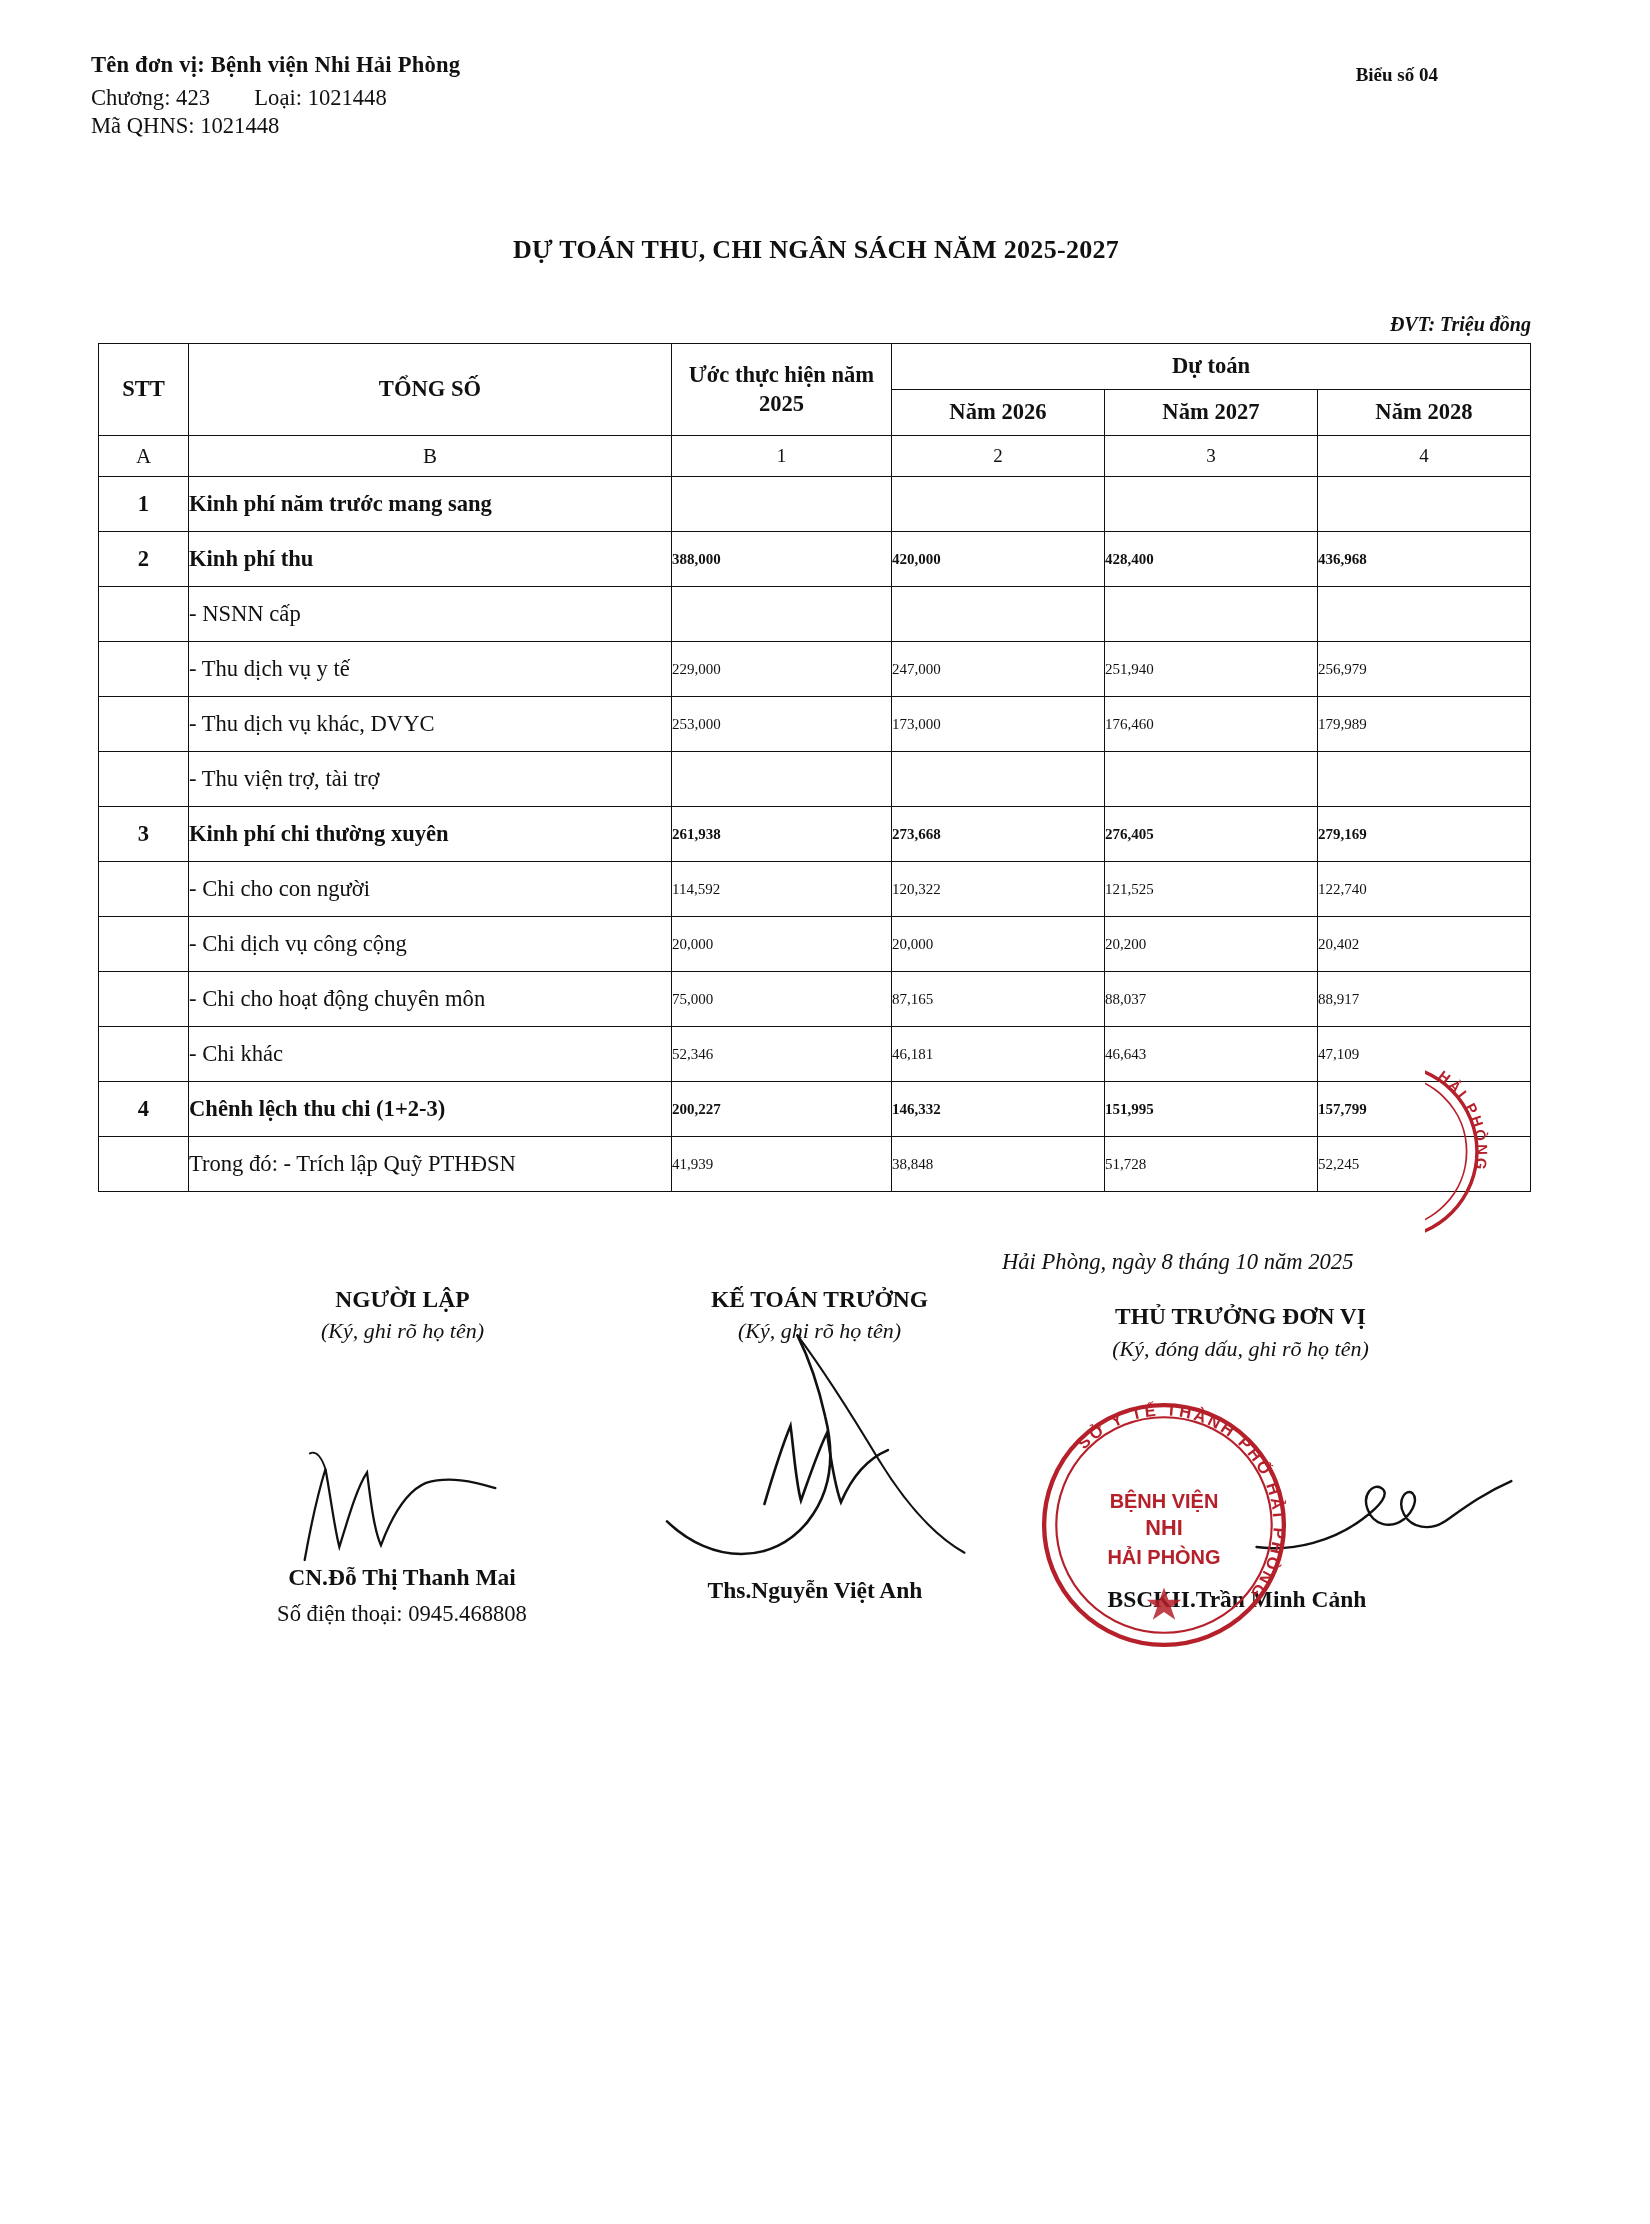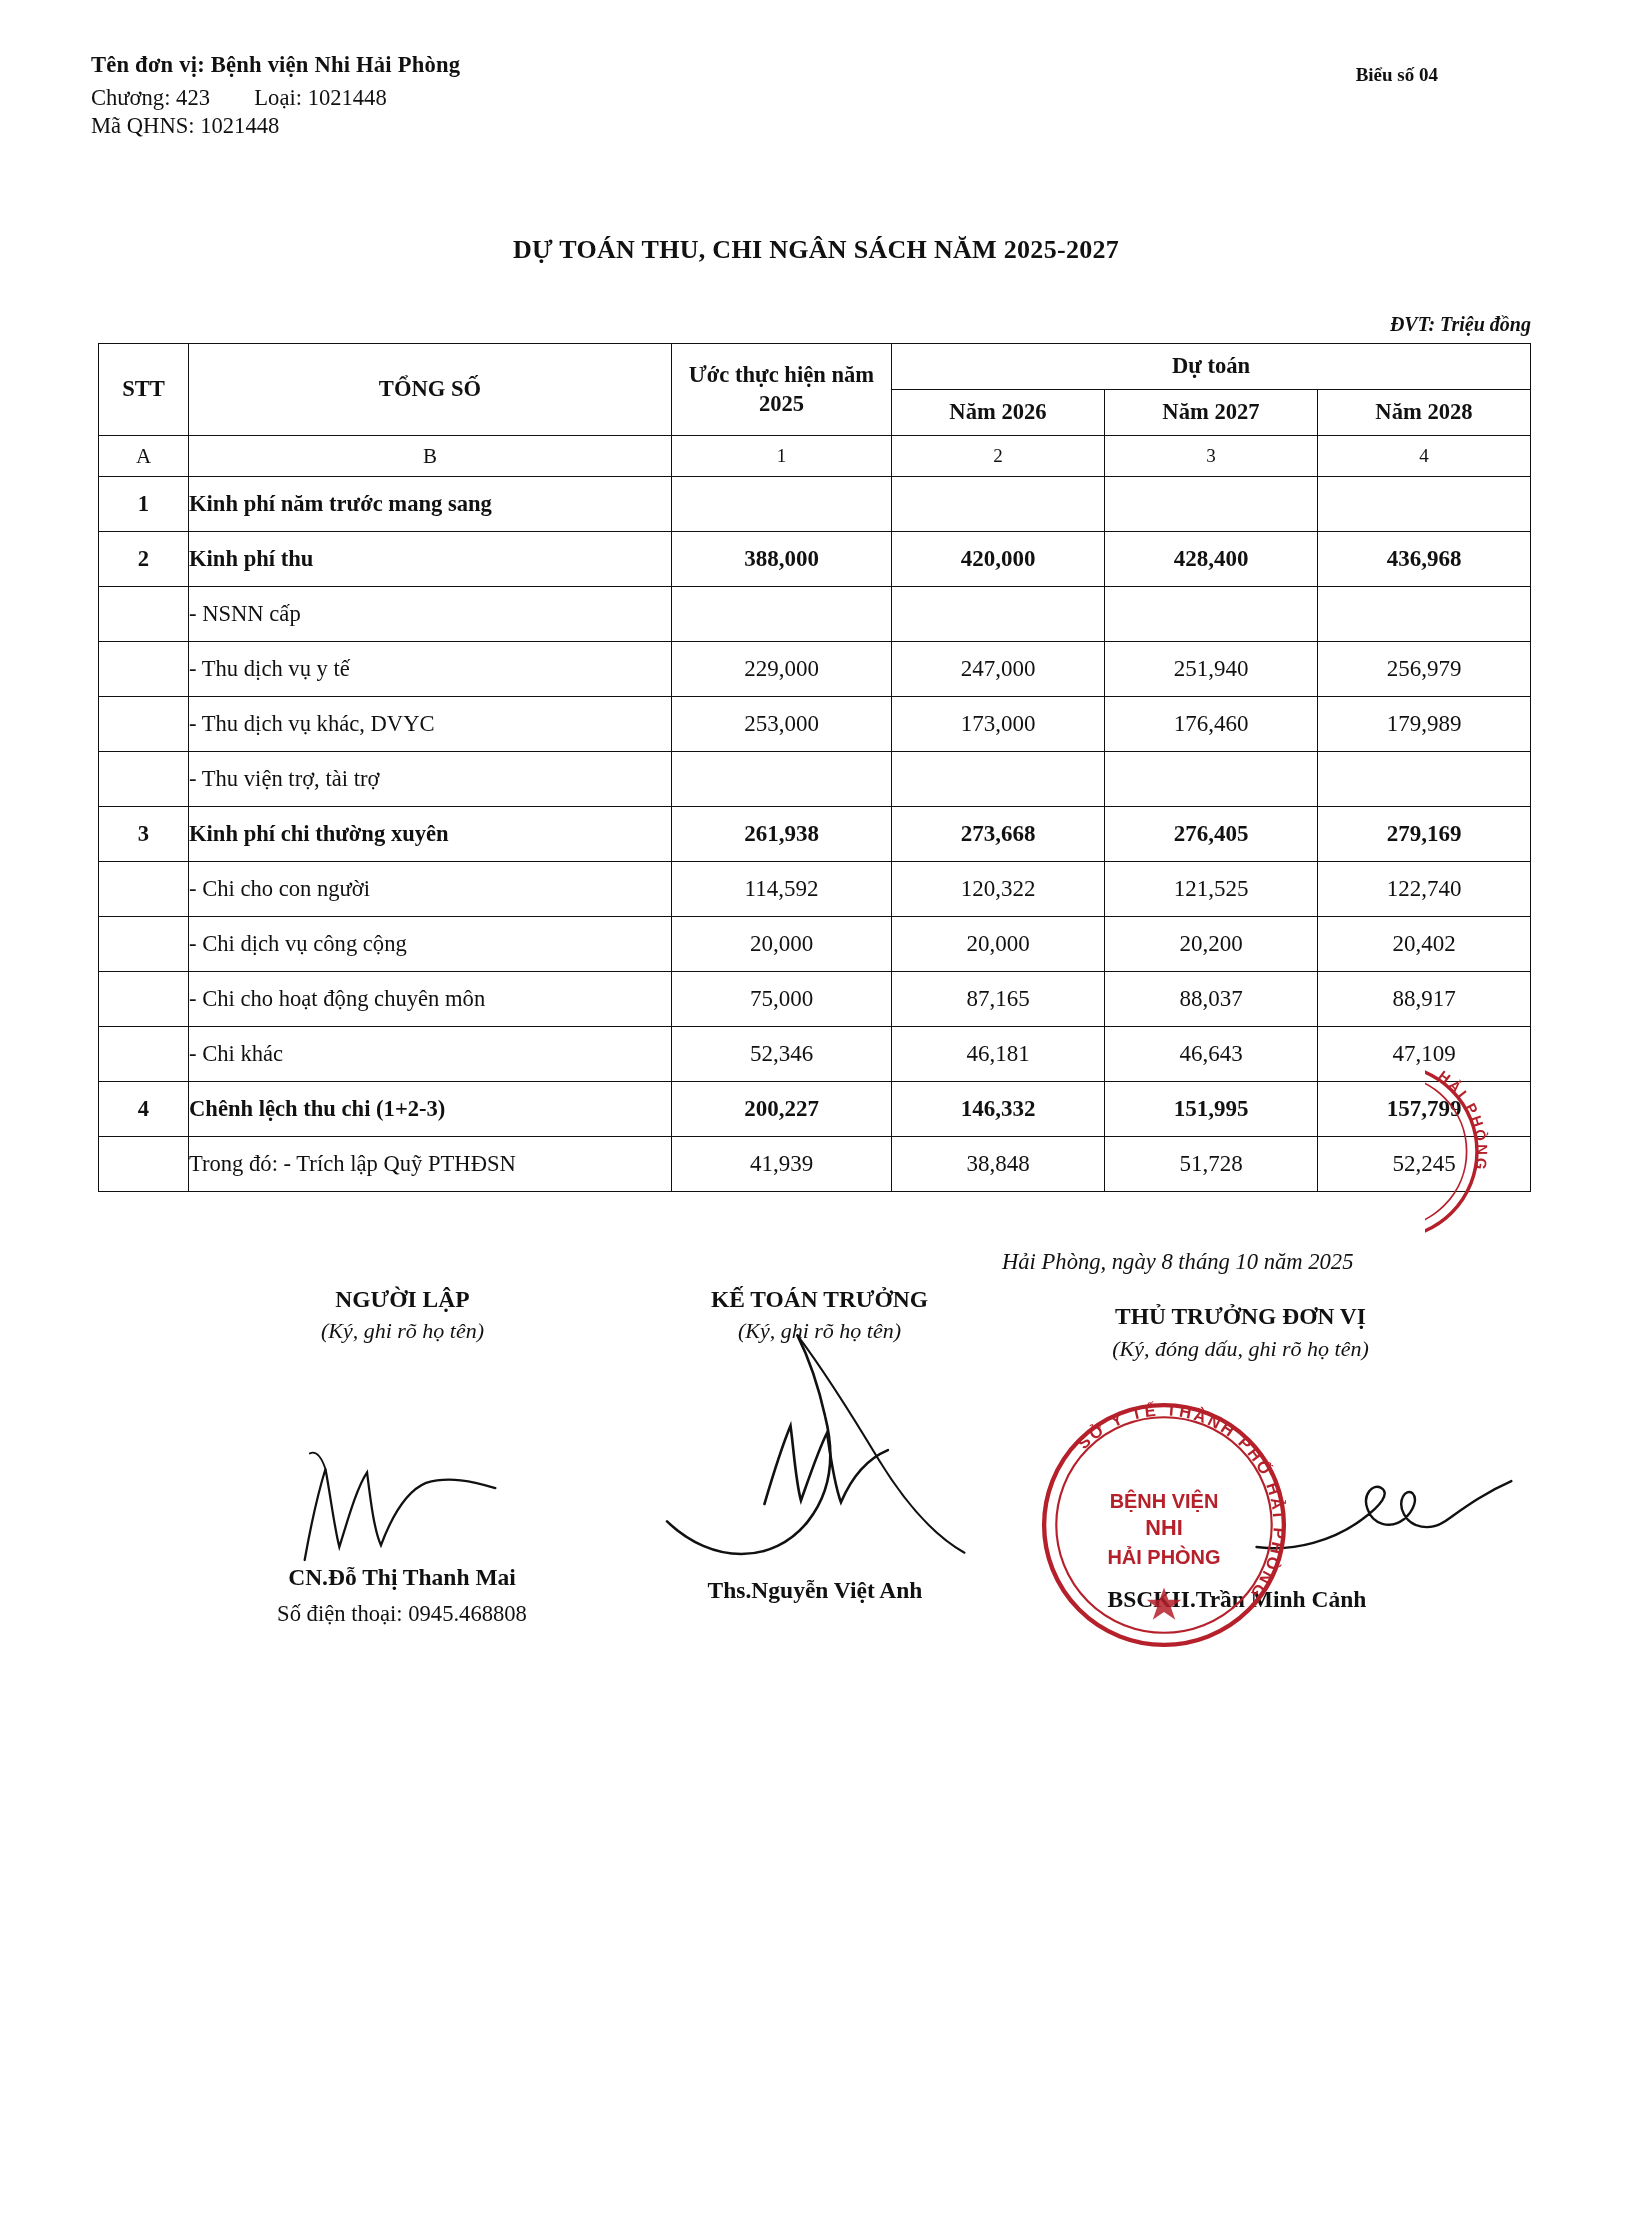--- a/index.html
+++ b/index.html
@@ -123,22 +123,22 @@
     text-align: center;
     font-size: 22.6px;
     font-weight: bold;
   }
   td.label {
     font-size: 22.6px;
     padding-left: 12px;
   }
   td.label.bold { font-weight: bold; }
   td.val {
-    text-align: center;
-    font-size: 23px;
+    text-align: left;
+    font-size: 15px;
     padding-right: 15.6px;
   }
   td.val.bold { font-weight: bold; }
 
   
   .sigs {
     position: absolute;
     top: 1286px;
     left: 98px;
     width: 1431px;

